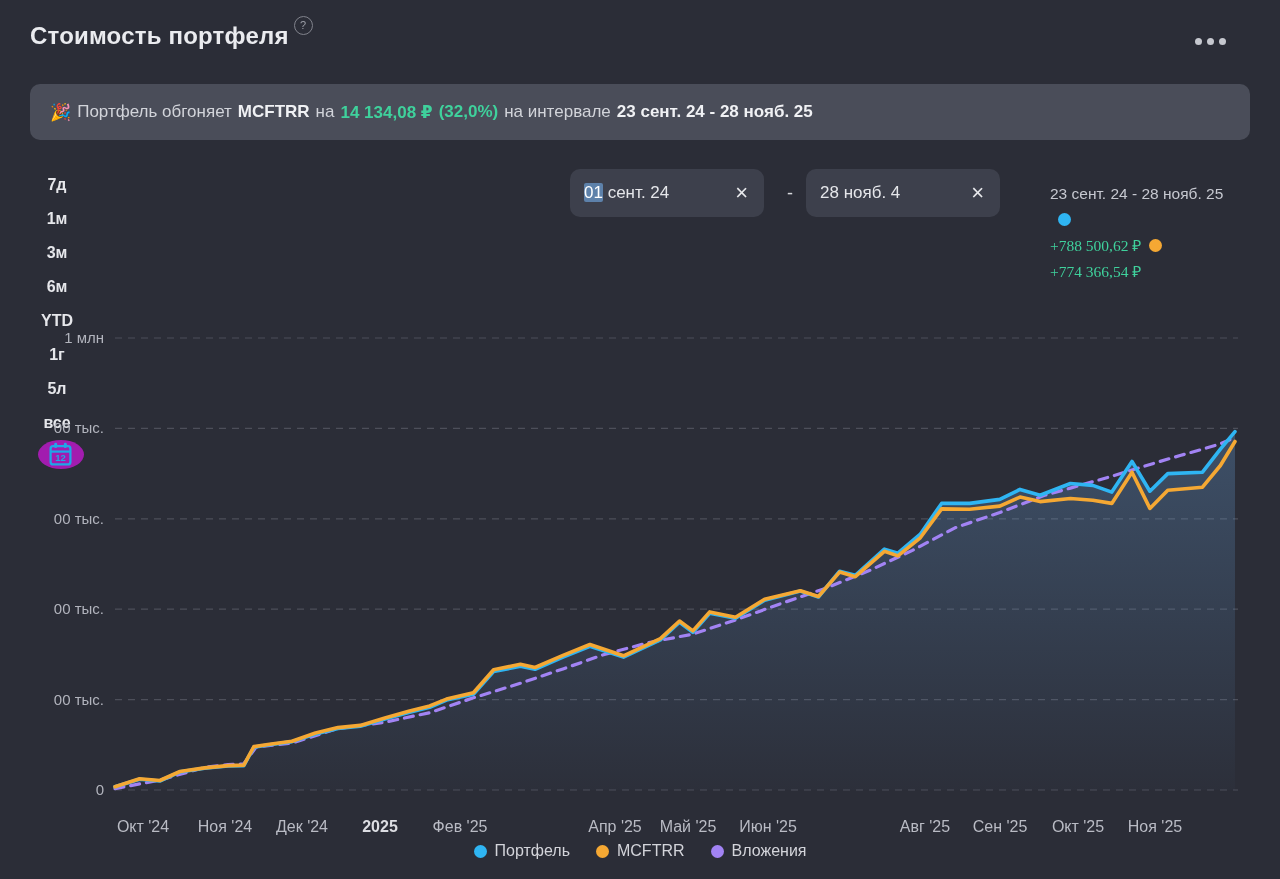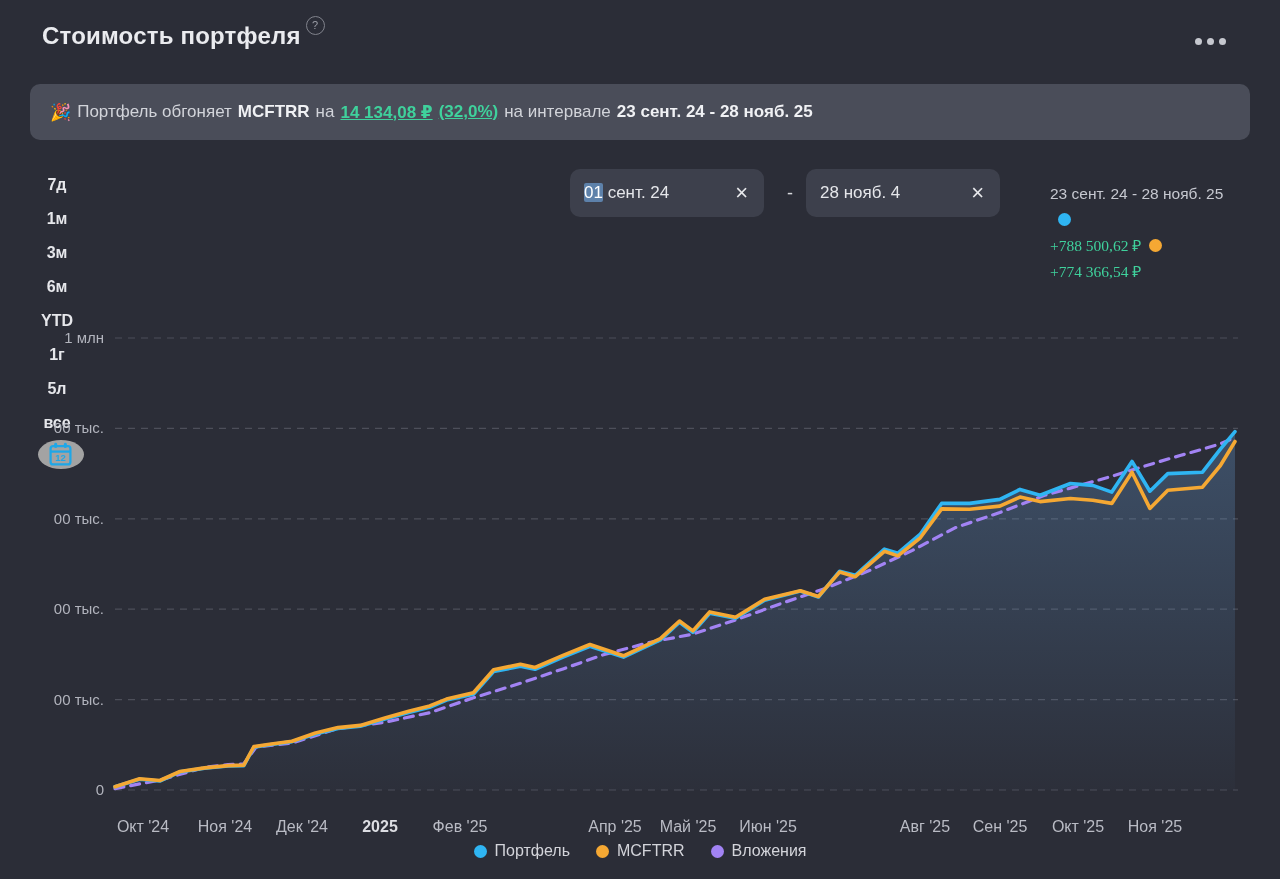--- a/index.html
+++ b/index.html
@@ -1,35 +1,35 @@
 <!DOCTYPE html>
 <html><head>
 <meta charset="utf-8">
 <style>
   html,body{margin:0;padding:0;}
   body{
     width:1280px;height:879px;position:relative;overflow:hidden;
     background:#2b2d37;color:#e8e9ed;
     font-family:"Liberation Sans","DejaVu Sans",sans-serif;
   }
-  .title{position:absolute;left:30px;top:22px;font-size:24px;font-weight:700;color:#eaebef;letter-spacing:.2px;margin-left:12px;}
+  .title{position:absolute;left:30px;top:22px;font-size:24px;font-weight:700;color:#eaebef;letter-spacing:.2px;}
   .help{display:inline-block;width:17px;height:17px;line-height:16px;border:1.5px solid #81838c;
     border-radius:50%;color:#9b9da6;text-align:center;font-size:11px;font-weight:400;
     vertical-align:top;margin-left:5px;position:relative;top:-6px;cursor:pointer;}
   .more{position:absolute;top:34px;right:50px;display:flex;gap:5px;cursor:pointer;padding:4px;}
   .more i{width:7px;height:7px;border-radius:50%;background:#c6c8cf;display:block;}
   .banner{position:absolute;left:30px;top:84px;width:1220px;height:56px;background:#4a4d59;border-radius:10px;
     display:flex;align-items:center;padding:0 20px;box-sizing:border-box;font-size:17px;color:#d2d4da;white-space:nowrap;}
   .banner span{margin-right:6px;}
   .banner .bold{color:#f0f1f4;font-weight:700;}
-  .banner .grn{color:#3fd19c;font-weight:700;text-decoration:underline;}
+  .banner .grn{color:#3fd19c;font-weight:700;}
   .controls{position:absolute;left:30px;top:168px;height:52px;display:flex;align-items:center;flex-direction:column;}
   .rbtn{background:none;border:none;color:#e6e7eb;font-size:16px;font-weight:600;font-family:inherit;
     padding:8px 11px;margin-right:3px;cursor:pointer;}
-  .calbtn{width:46px;height:46px;border-radius:50%;background:#a3a3a3;border:none;display:flex;
+  .calbtn{width:46px;height:46px;border-radius:50%;background:#a21caf;border:none;display:flex;
     align-items:flex-start;justify-content:center;margin-left:4px;cursor:pointer;}
   .dinput{position:absolute;top:169px;width:194px;height:48px;background:#3d404c;border-radius:10px;
     display:flex;align-items:center;padding:0 8px 0 14px;box-sizing:border-box;font-size:17px;color:#e5e6ea;cursor:text;}
   #date-start{left:570px;gap:40px;}
   #date-end{left:806px;}
   .dtext{flex:1;white-space:nowrap;overflow:hidden;}
   .sel{background:#5d81aa;color:#fff;border-radius:2px;}
   .clear{font-size:22px;color:#e8e9ec;padding:0 8px;cursor:pointer;background:none;border:none;font-family:inherit;line-height:1;}
   .dash{position:absolute;left:779px;top:183px;width:22px;text-align:center;font-size:18px;color:#d6d7dc;}
   .stats{position:absolute;left:1050px;top:181px;width:184px;font-size:15.5px;color:#c6c8d0;line-height:26px;}

